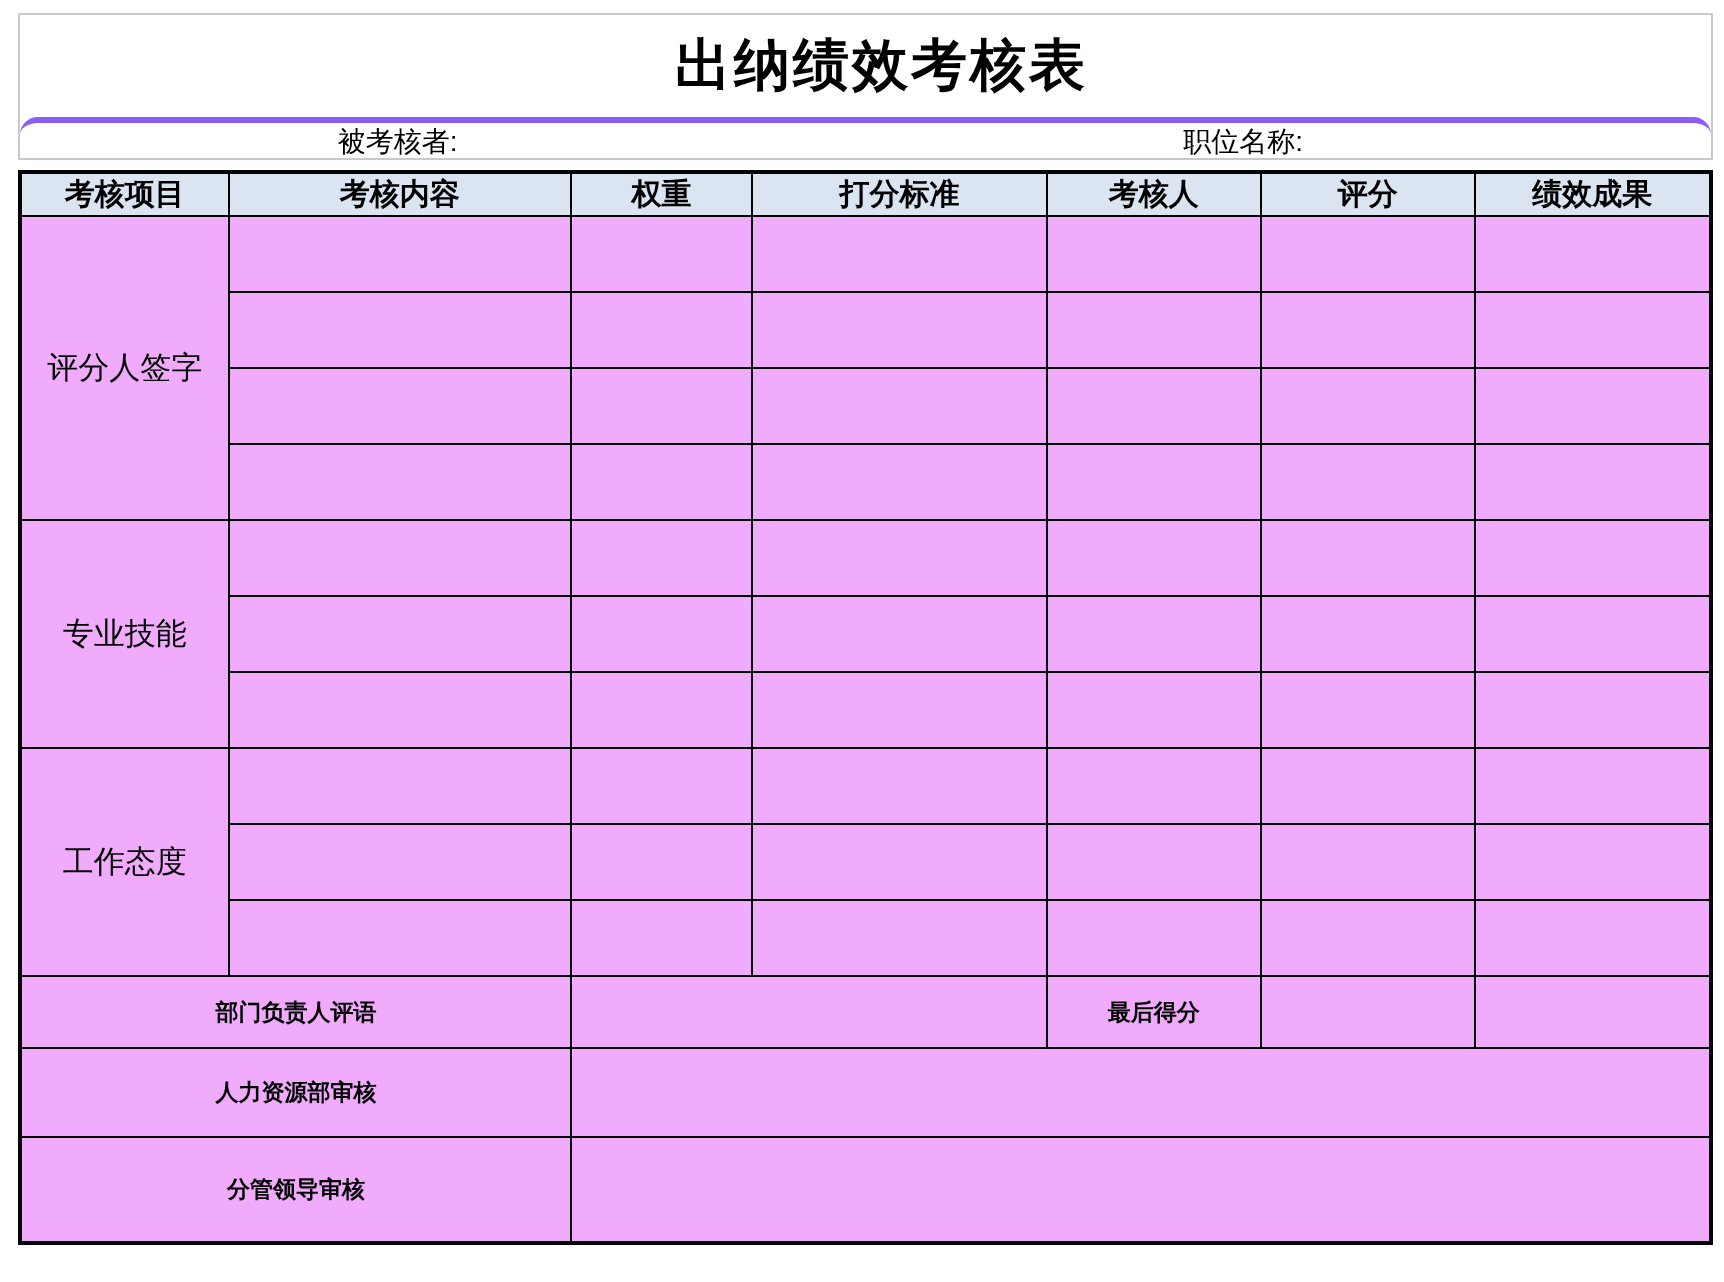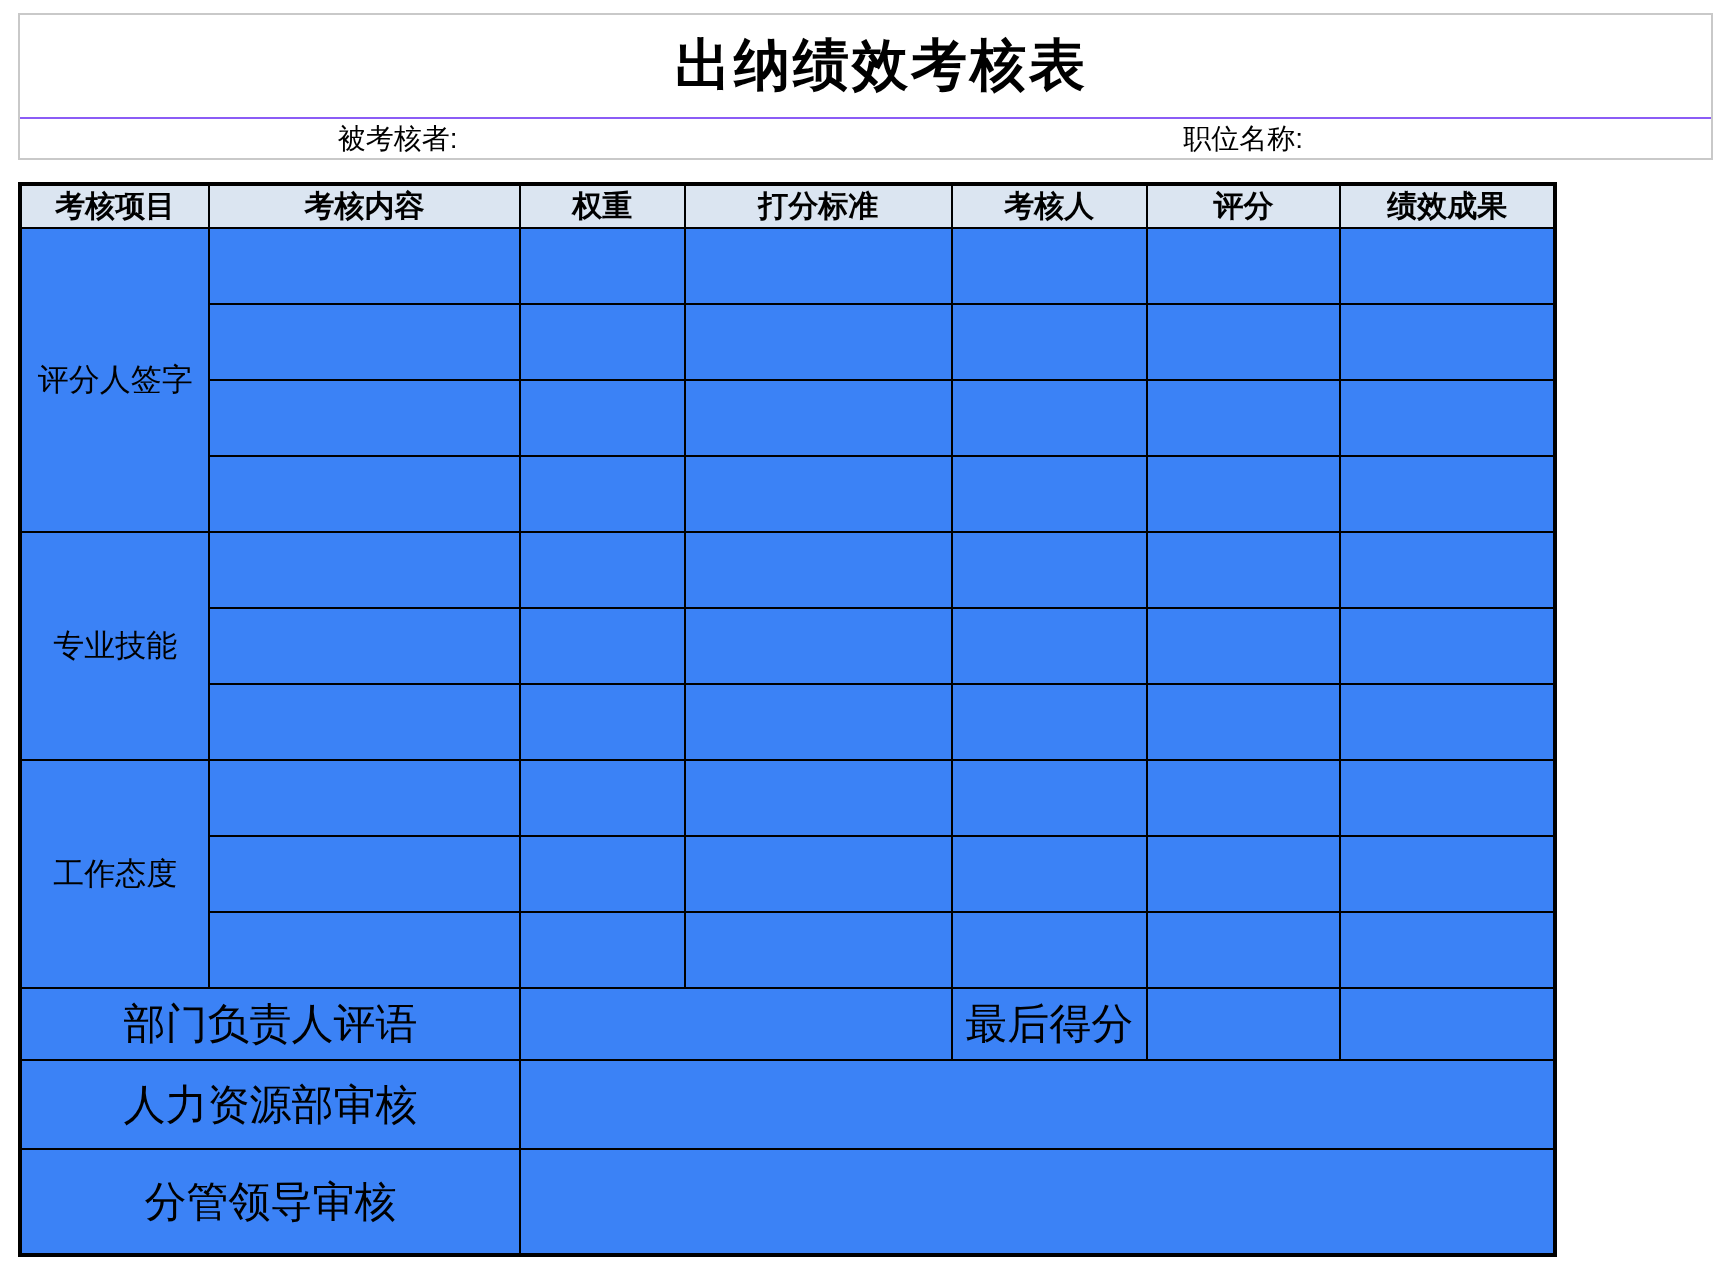--- a/index.html
+++ b/index.html
@@ -23,58 +23,57 @@
   .title-row {
     height: 102px;
     display: flex; align-items: center; justify-content: center; margin-left: 32px;
   }
   .form-title {
     font-size: 56px; font-weight: 700; letter-spacing: 3px;
     white-space: nowrap;
   }
   .info-row {
     height: 41px;
-    border-top: 2px solid #8b5cf6;
-    display: flex; align-items: center;
+    border-top: 6px solid #8b5cf6;
+    display: flex; align-items: flex-start; border-radius: 18px;
   }
   .info-cell {
     flex: 1 1 25%;
     display: flex; align-items: center; justify-content: center;
     font-size: 28px;
     white-space: nowrap;
   }
   .info-value { display: inline-block; min-width: 90px; height: 30px; }
 
   
   table.main-table {
     position: absolute;
-    left: 18px; top: 170px; width: 1539px;
+    left: 18px; top: 170px; width: 1695px;
     border-collapse: collapse;
     table-layout: fixed;
     border: 4px solid #000;
-    background: #3b82f6;
-    margin-top: 12px;
+    background: #f0abfc;
   }
   .main-table th, .main-table td {
     border: 2px solid #000;
     padding: 0;
     text-align: center;
     vertical-align: middle;
     overflow: hidden;
   }
   .header-row th {
     height: 36px;
     background: #dbe5f1;
     font-size: 30px;
     font-weight: 700;
     white-space: nowrap;
   }
   .data-row td { height: 76px; }
   .section-cell { font-size: 31px; font-weight: 400; white-space: nowrap; }
-  .label-cell   { font-size: 42px; font-weight: 400; white-space: nowrap; }
+  .label-cell   { font-size: 23px; font-weight: 700; white-space: nowrap; }
   .comment-row td { height: 72px; }
   .hr-row td      { height: 89px; }
   .leader-row td  { height: 106px; }
 </style>
 </head>
 <body>
 
 <div class="screen">
 
   <div class="top-frame">

